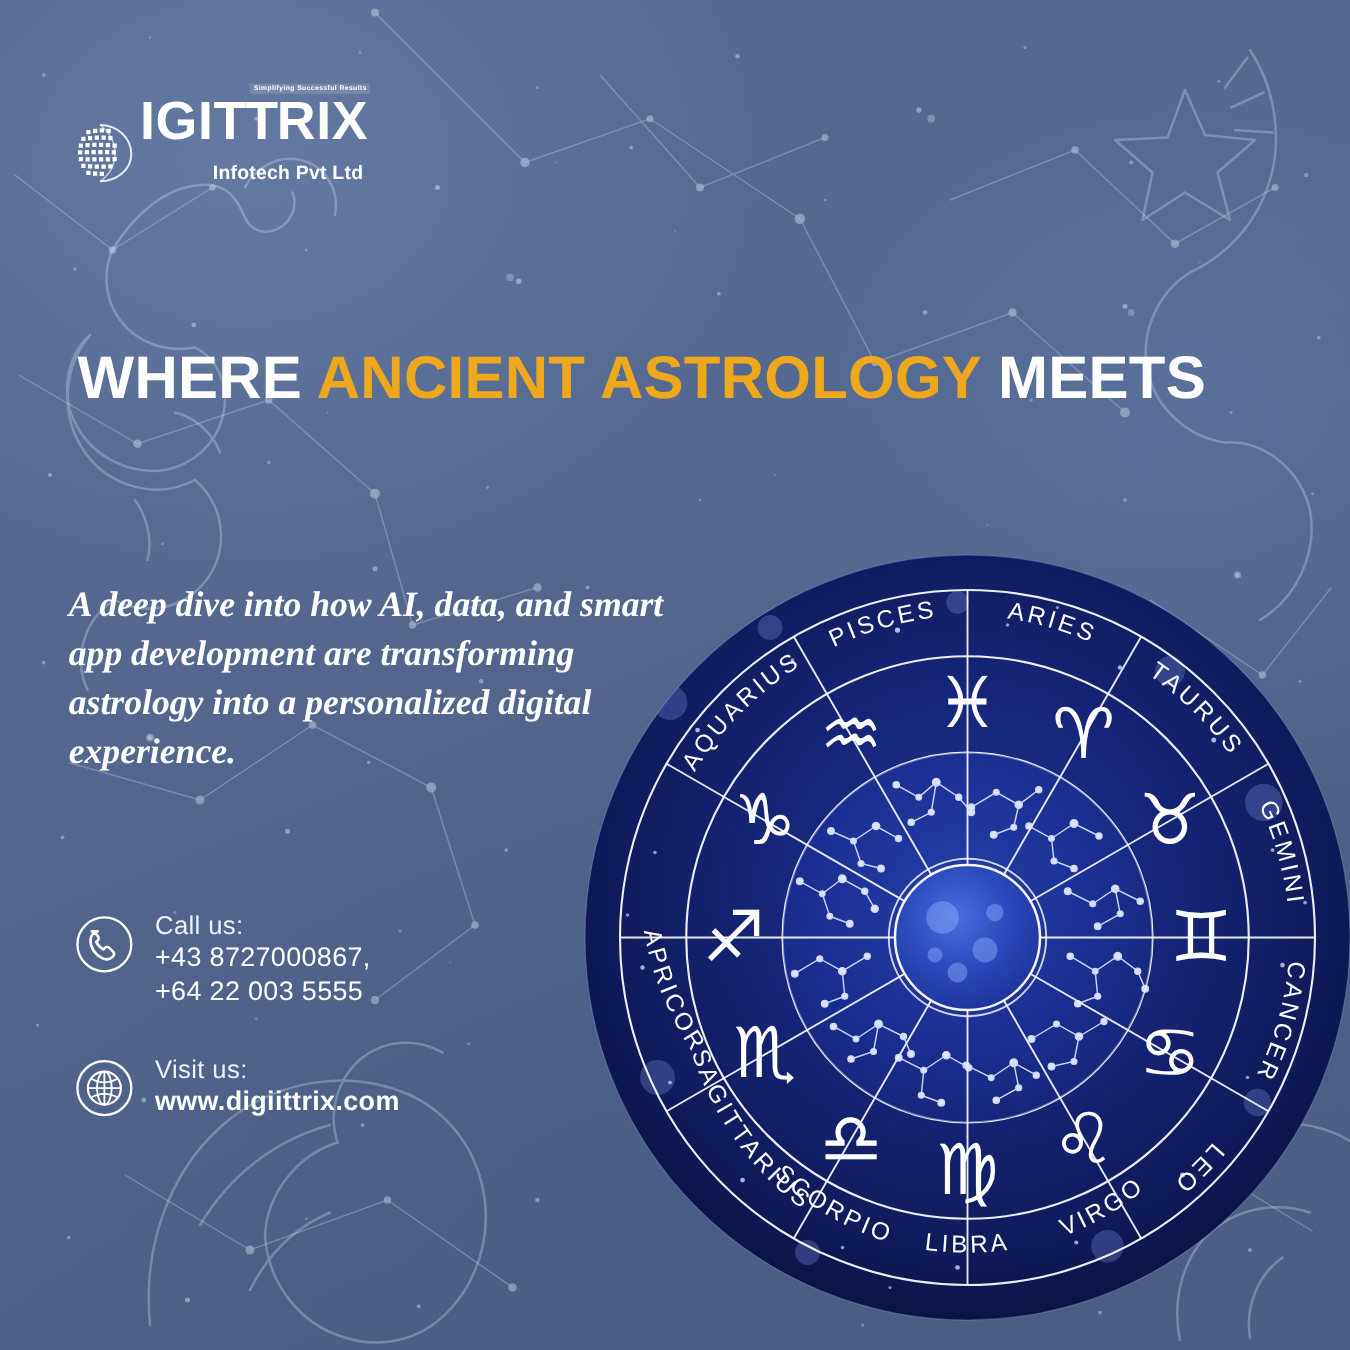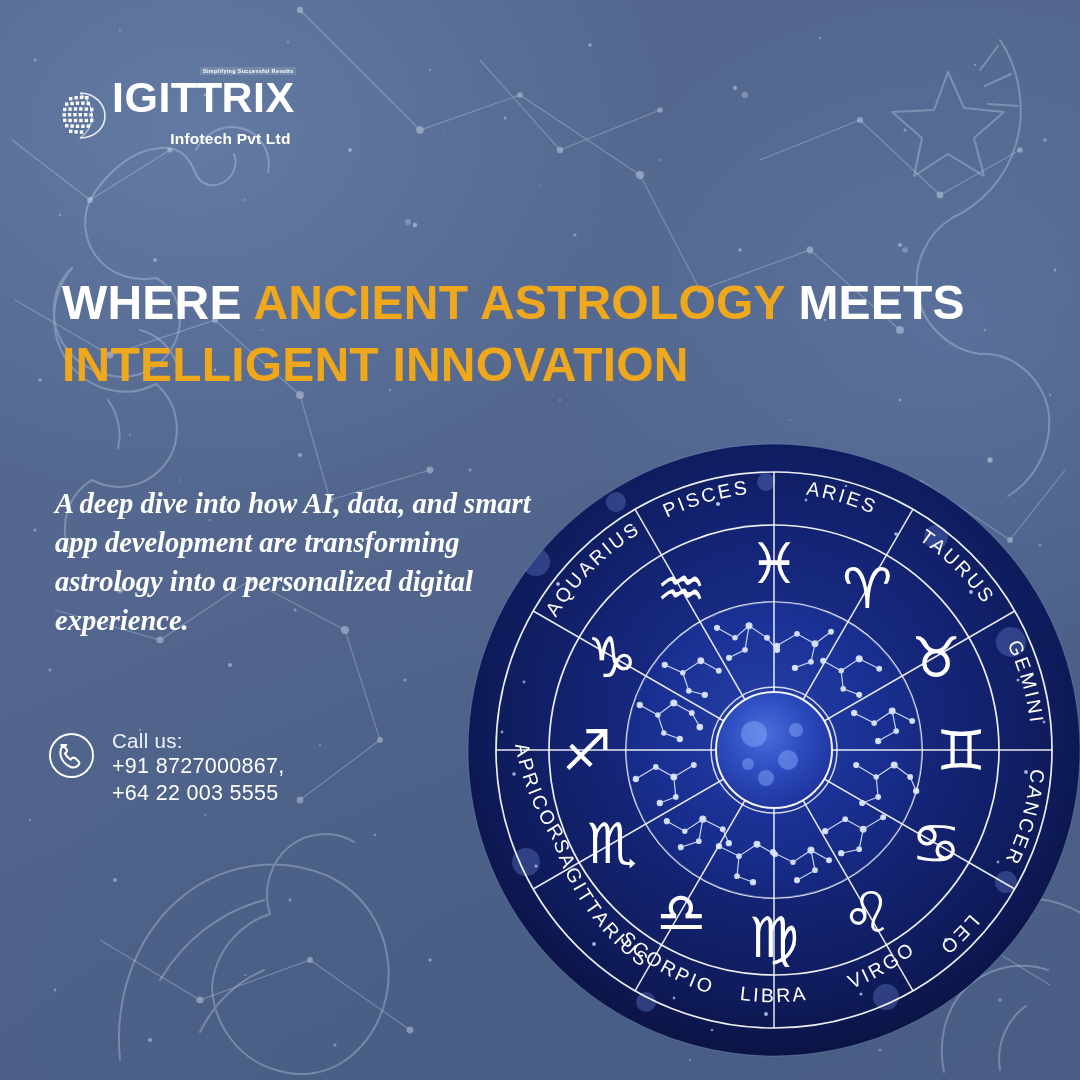--- a/index.html
+++ b/index.html
@@ -17,21 +17,21 @@
       linear-gradient(158deg,#5a6e95 0%,#55699010 0%,#54688f 38%,#4d6188 70%,#4a5d84 100%);
   }
 
   
   .bg-layer{position:absolute;inset:0;pointer-events:none;}
   .stars{opacity:.85;}
   .constellations{opacity:.55;}
   .zodiac-figures{opacity:.30;}
 
   
-  .logo{position:absolute;left:58px;top:76px;display:flex;align-items:center;}
+  .logo{position:absolute;left:58px;top:76px;display:flex;align-items:flex-end;}
   .logo-mark{width:52px;height:52px;margin-top:6px;margin-right:2px;flex:none;}
   .logo-textblock{position:relative;}
   .logo-word{
     font-weight:800;font-size:43px;letter-spacing:.5px;color:#ffffff;
     line-height:.98;white-space:nowrap;
   }
   .logo-word .bars{letter-spacing:-1px;}
   .logo-tag{
     position:absolute;left:88px;top:-9px;
     font-size:5.4px;font-weight:700;letter-spacing:.35px;
@@ -48,28 +48,28 @@
     position:absolute;left:62px;top:240px;width:860px;
     font-weight:800;font-size:48px;line-height:1.28;
     letter-spacing:.2px;color:#ffffff;
     text-transform:uppercase;
   }
   .headline .gold{color:#efa81b;}
   .headline .hl-line{display:block;white-space:nowrap;}
 
   
   .subhead{
-    position:absolute;left:55px;top:455px;width:500px;
+    position:absolute;left:55px;top:436px;width:500px;
     font-family:"Liberation Serif", serif;
     font-style:italic;font-weight:700;
     font-size:28.5px;line-height:1.37;color:#ffffff;
   }
 
   
-  .contact{position:absolute;left:48px;display:flex;align-items:flex-start;}
+  .contact{position:absolute;left:60px;display:flex;align-items:flex-start;}
   .contact-call{top:728px;}
   .contact-web{top:843px;}
   .contact-icon{width:47px;height:47px;flex:none;margin-right:17px;margin-top:4px;}
   .contact-text{color:#ffffff;}
   .contact-label{font-size:20.5px;line-height:1.22;letter-spacing:.3px;font-weight:400;color:#eef2f8;}
   .contact-value{font-size:21.5px;line-height:1.24;letter-spacing:.3px;font-weight:400;color:#ffffff;}
   .contact-value.bold{font-weight:700;}
 
   
   .wheel-wrap{position:absolute;left:466px;top:442px;width:616px;height:616px;}
@@ -314,37 +314,51 @@
       <div class="logo-tag">Simplifying Successful Results</div>
       <div class="logo-word"><span>IGI</span><span class="bars">TT</span><span>RIX</span></div>
       <div class="logo-sub">Infotech Pvt Ltd</div>
     </div>
   </div>
 
   <h1 class="headline">
     <span class="hl-line">
       <span>WHERE </span><span class="gold">ANCIENT ASTROLOGY</span><span> MEETS</span>
     </span>
-    <span class="hl-line gold">INTELLIGENT INNOVATION</span>
   </h1>
 
   <p class="subhead">A deep dive into how AI, data, and smart app development are transforming astrology into a personalized digital experience.</p>
 
   <div class="contact contact-call">
     <svg class="contact-icon" viewBox="0 0 48 48">
       <circle cx="24" cy="24" r="22" fill="none" stroke="#ffffff" stroke-width="1.9"></circle>
       <path d="M18.6 13.4 c-3.2,0.6 -5.6,3.2 -5.9,6.4 c-0.6,6.2 3.2,12.2 9.4,15.4 c3.1,1.6 6.6,1.1 8.8,-1.2 c1.2,-1.3 1.3,-3 0.2,-4.1 l-3.1,-3 c-1.1,-1.1 -2.9,-0.9 -3.9,0.3 l-0.8,1 c-2.6,-1.4 -4.7,-3.6 -6,-6.2 l1,-0.8 c1.2,-1 1.4,-2.8 0.4,-3.9 l-2.9,-3.1 c-0.6,-0.6 -1.4,-0.9 -2.2,-0.8 z" fill="none" stroke="#ffffff" stroke-width="2.1" stroke-linejoin="round"></path>
     </svg>
     <div class="contact-text">
       <div class="contact-label">Call us:</div>
-      <div class="contact-value">+91 8727000867,</div>
+      <div class="contact-value">+43 8727000867,</div>
       <div class="contact-value">+64 22 003 5555</div>
     </div>
   </div>
 
+  <div class="contact contact-web">
+    <svg class="contact-icon" viewBox="0 0 48 48">
+      <circle cx="24" cy="24" r="22" fill="none" stroke="#ffffff" stroke-width="1.9"></circle>
+      <circle cx="24" cy="24" r="13.5" fill="none" stroke="#ffffff" stroke-width="1.7"></circle>
+      <ellipse cx="24" cy="24" rx="6" ry="13.5" fill="none" stroke="#ffffff" stroke-width="1.5"></ellipse>
+      <line x1="10.5" y1="24" x2="37.5" y2="24" stroke="#ffffff" stroke-width="1.5"></line>
+      <path d="M13 16.2 C16.5 18.3 20.1 19.3 24 19.3 C27.9 19.3 31.5 18.3 35 16.2" fill="none" stroke="#ffffff" stroke-width="1.4"></path>
+      <path d="M13 31.8 C16.5 29.7 20.1 28.7 24 28.7 C27.9 28.7 31.5 29.7 35 31.8" fill="none" stroke="#ffffff" stroke-width="1.4"></path>
+      <line x1="24" y1="10.5" x2="24" y2="37.5" stroke="#ffffff" stroke-width="1.5"></line>
+    </svg>
+    <div class="contact-text">
+      <div class="contact-label">Visit us:</div>
+      <div class="contact-value bold">www.digiittrix.com</div>
+    </div>
+  </div>
 
   <div class="wheel-wrap">
     <svg class="wheel-svg" viewBox="0 0 616 616">
       <defs>
         <radialGradient id="discG" cx="50%" cy="44%" r="62%">
           <stop offset="0%" stop-color="#1d3592"></stop>
           <stop offset="42%" stop-color="#15267a"></stop>
           <stop offset="78%" stop-color="#0e1a58"></stop>
           <stop offset="100%" stop-color="#080f34"></stop>
         </radialGradient>

